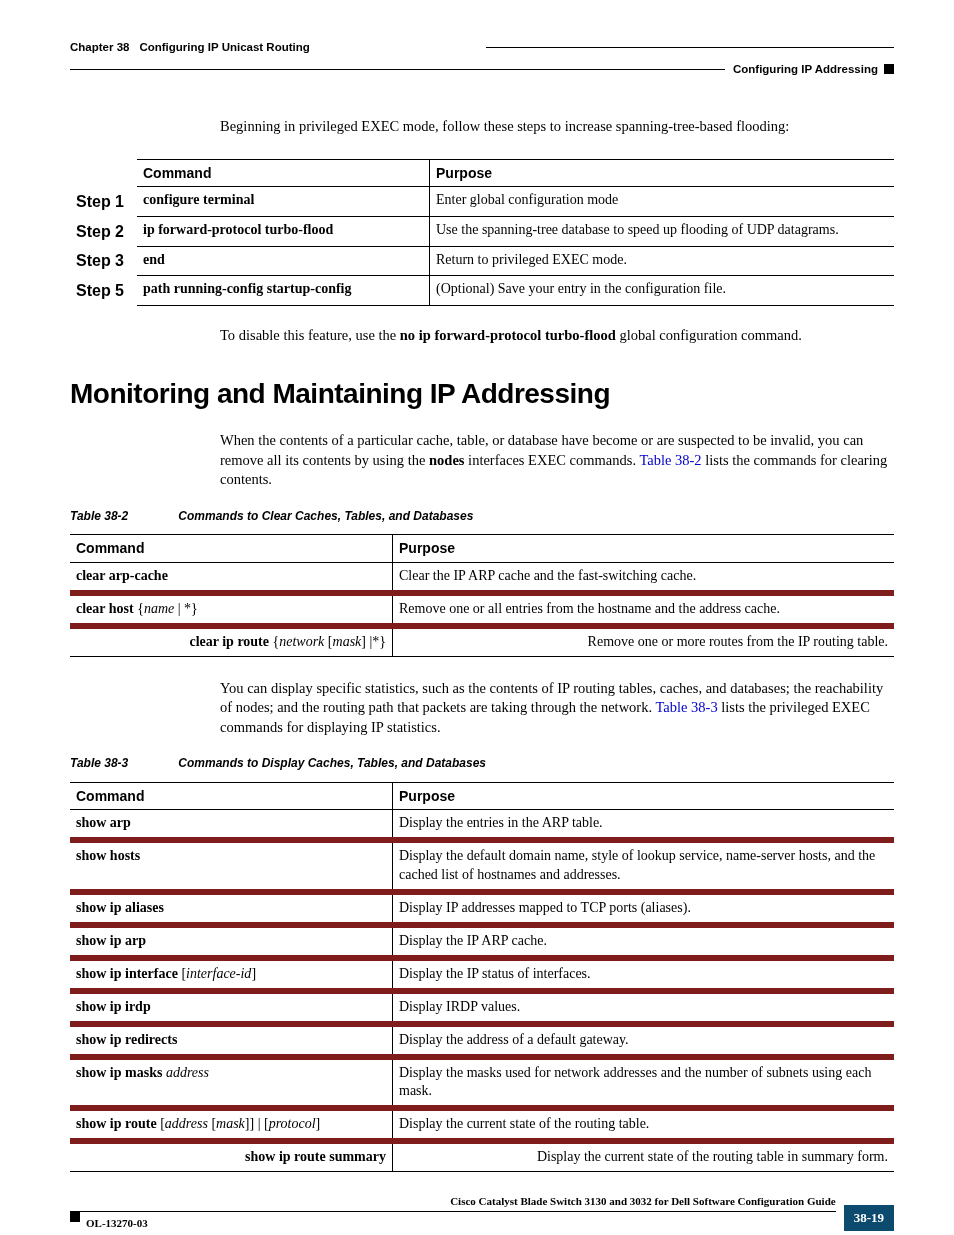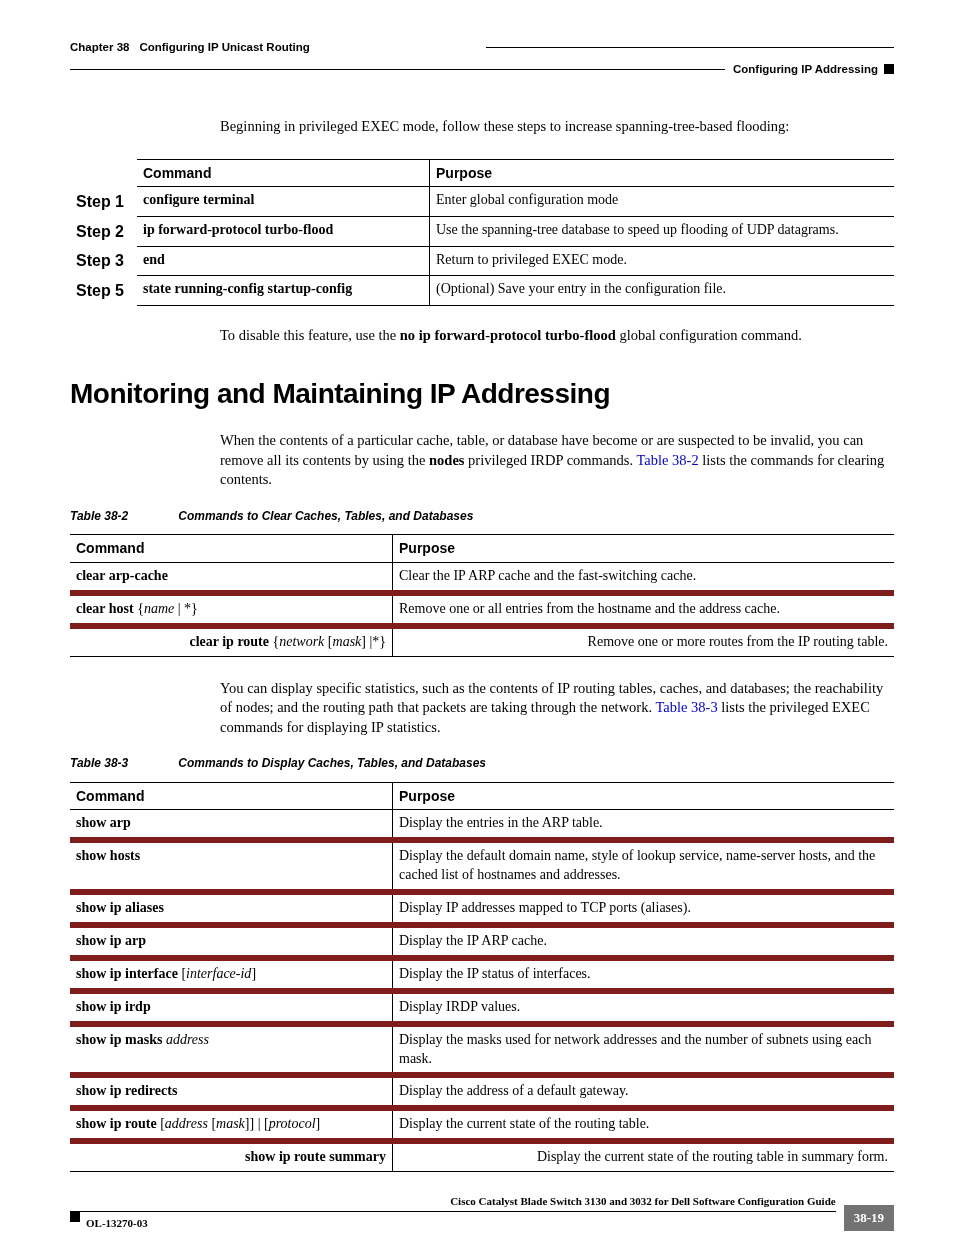--- a/index.html
+++ b/index.html
@@ -127,21 +127,21 @@
     padding-top: 4px;
     position: relative;
   }
   .footer-title {
     text-align: right;
     font-size: 11px;
     font-weight: bold;
     margin-bottom: 2px;
   }
   .footer-page {
-    background: #737373;
+    background: #0c4a6e;
     color: #fff;
     font-weight: bold;
     padding: 4px 10px;
     font-size: 13px;
     margin-left: 8px;
   }
   .footer-sq {
     width: 10px; height: 10px; background:#000; display:inline-block;
     margin-right:6px; position:relative; top:-6px;
   }
@@ -185,34 +185,34 @@
     <td class="cmd-bold">ip forward-protocol turbo-flood</td>
     <td class="col-sep">Use the spanning-tree database to speed up flooding of UDP datagrams.</td>
   </tr>
   <tr>
     <td class="step-label">Step 3</td>
     <td class="cmd-bold">end</td>
     <td class="col-sep">Return to privileged EXEC mode.</td>
   </tr>
   <tr>
     <td class="step-label">Step 5</td>
-    <td class="cmd-bold">state running-config startup-config</td>
+    <td class="cmd-bold">path running-config startup-config</td>
     <td class="col-sep">(Optional) Save your entry in the configuration file.</td>
   </tr>
 </tbody>
   </table>
 
 <p class="disable-note">
   <span>To disable this feature, use the </span><span class="cmd-bold">no ip forward-protocol turbo-flood</span><span> global configuration command.</span>
 </p>
 
 <h2 class="section">Monitoring and Maintaining IP Addressing</h2>
 
 <p class="body-para">
-  <span>When the contents of a particular cache, table, or database have become or are suspected to be invalid, you can remove all its contents by using the </span><span class="cmd-bold">nodes</span><span> privileged IRDP commands. </span><span class="link">Table 38-2</span><span> lists the commands for clearing contents.</span>
+  <span>When the contents of a particular cache, table, or database have become or are suspected to be invalid, you can remove all its contents by using the </span><span class="cmd-bold">nodes</span><span> interfaces EXEC commands. </span><span class="link">Table 38-2</span><span> lists the commands for clearing contents.</span>
 </p>
 
 <div class="table-caption">
   <span class="tnum">Table 38-2</span>
   <span>Commands to Clear Caches, Tables, and Databases</span>
 </div>
 
 <table class="data-table">
   <tbody>
       <tr>
@@ -267,26 +267,26 @@
   </tr>
   <tr>
     <td><span class="cmd-bold">show ip interface</span> [<span class="ital">interface-id</span>]</td>
     <td class="col-sep">Display the IP status of interfaces.</td>
   </tr>
   <tr>
     <td><span class="cmd-bold">show ip irdp</span></td>
     <td class="col-sep">Display IRDP values.</td>
   </tr>
   <tr>
+    <td><span class="cmd-bold">show ip redirects</span></td>
+    <td class="col-sep">Display the address of a default gateway.</td>
+  </tr>
+  <tr>
     <td><span class="cmd-bold">show ip masks</span> <span class="ital">address</span></td>
     <td class="col-sep">Display the masks used for network addresses and the number of subnets using each mask.</td>
-  </tr>
-  <tr>
-    <td><span class="cmd-bold">show ip redirects</span></td>
-    <td class="col-sep">Display the address of a default gateway.</td>
   </tr>
   <tr>
     <td><span class="cmd-bold">show ip route</span> [<span class="ital">address</span> [<span class="ital">mask</span>]] | [<span class="ital">protocol</span>]</td>
     <td class="col-sep">Display the current state of the routing table.</td>
   </tr>
   <tr>
     <td><span class="cmd-bold">show ip route summary</span></td>
     <td class="col-sep">Display the current state of the routing table in summary form.</td>
   </tr>
 </tbody>

